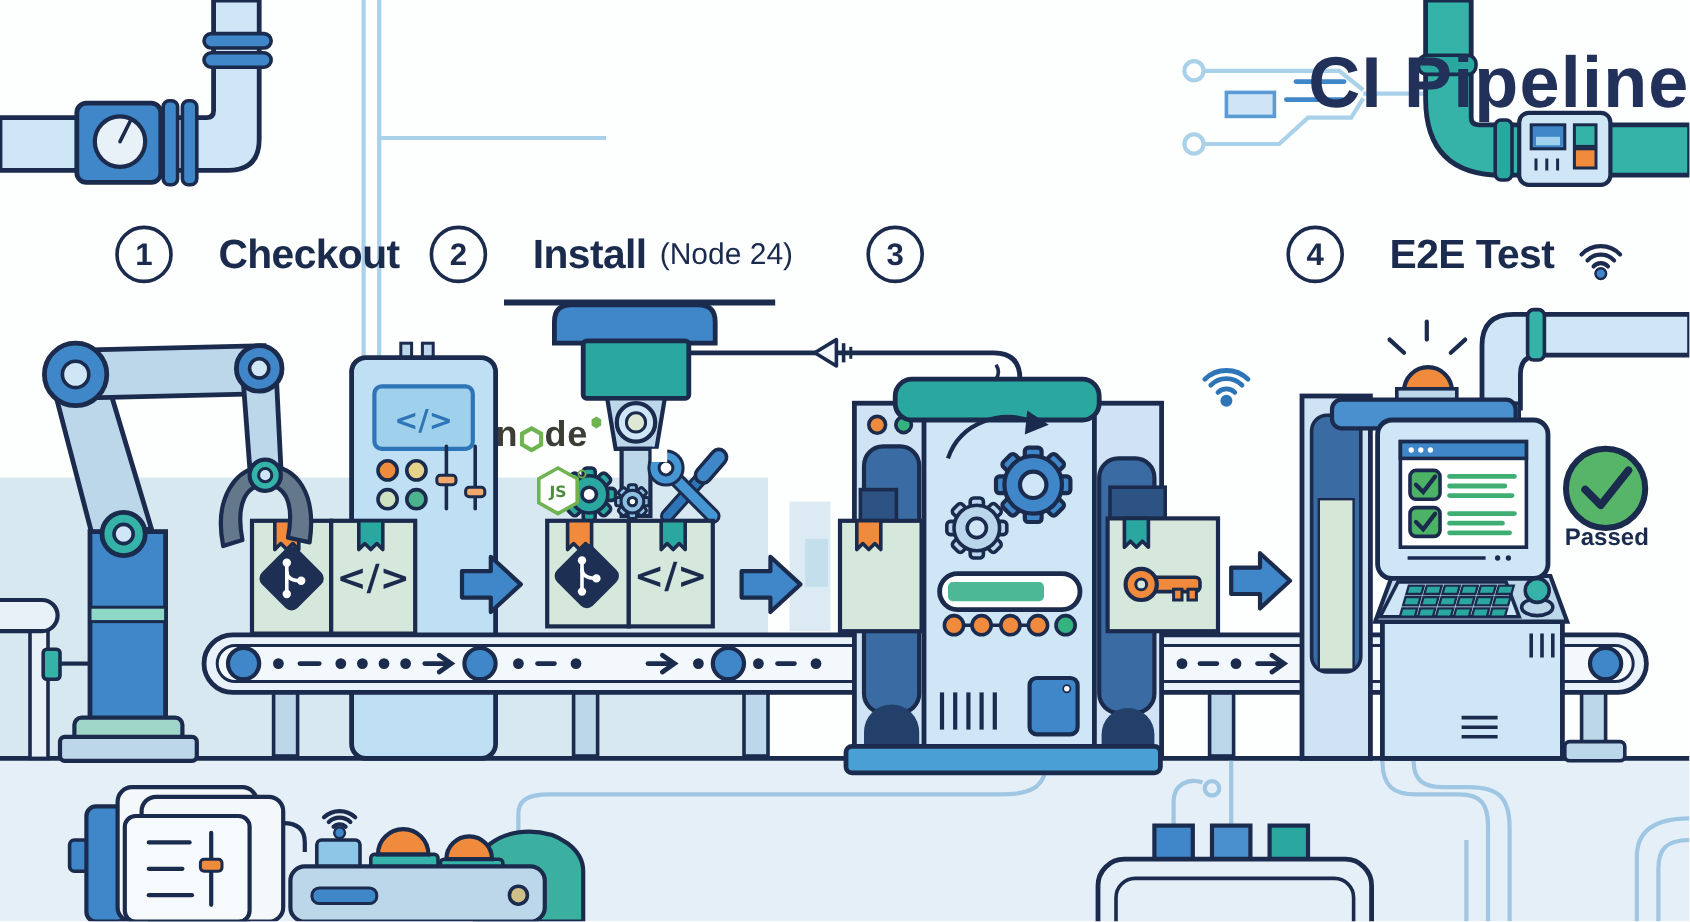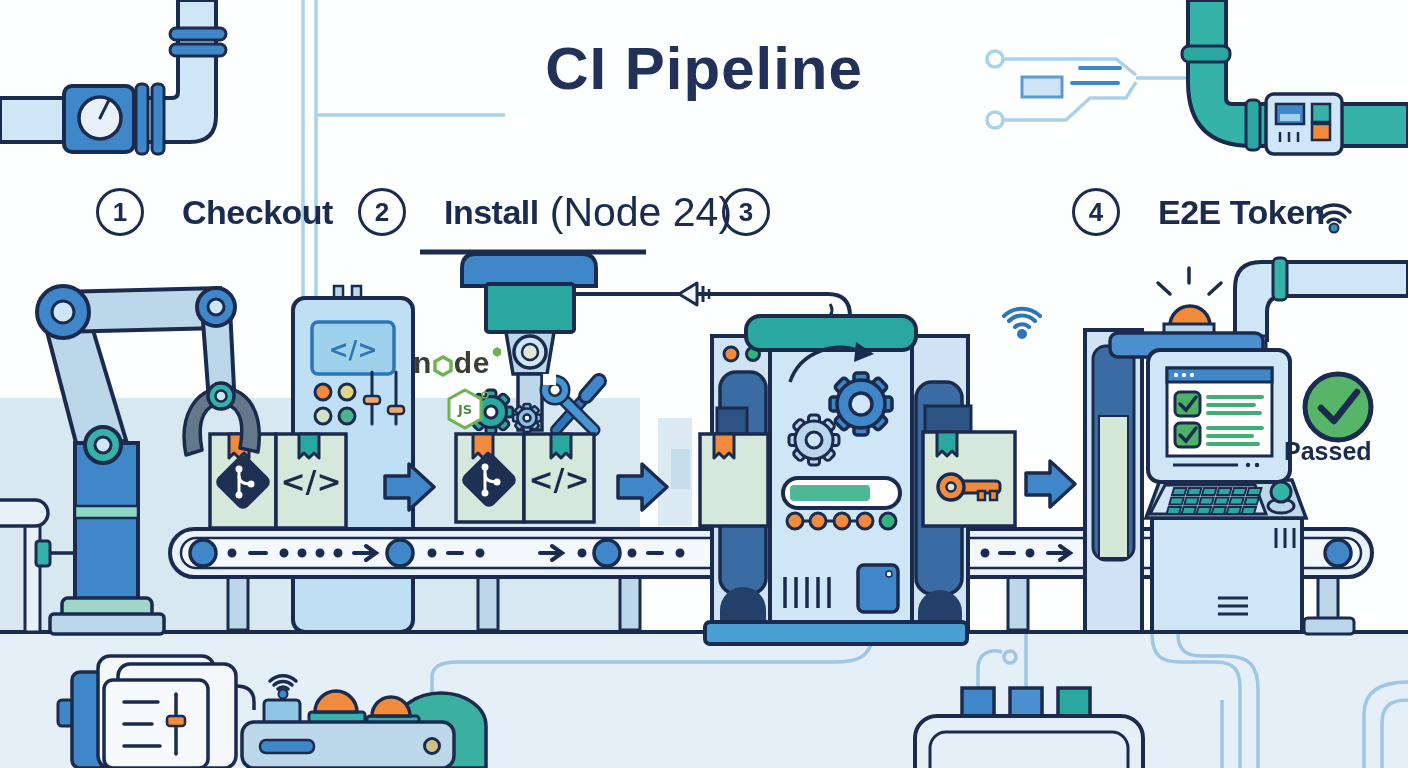--- a/index.html
+++ b/index.html
@@ -1,34 +1,34 @@
 <!DOCTYPE html>
 <html><head>
 <meta charset="utf-8">
 <style>
   html,body{margin:0;padding:0;background:#fff;}
   #stage{position:relative;width:1408px;height:768px;overflow:hidden;background:#fdfefe;
          font-family:"Liberation Sans","DejaVu Sans",sans-serif;}
   #art{position:absolute;left:0;top:0;}
   svg text{font-family:"DejaVu Sans","Liberation Sans",sans-serif;font-weight:bold;}
-  .title{position:absolute;left:0;right:0;top:34px;text-align:center;
+  .title{position:absolute;left:0;right:0;top:34px;text-align:right;
          font-size:60px;font-weight:700;color:#22315a;letter-spacing:1px;}
   .step{position:absolute;display:flex;align-items:center;gap:15px;color:#1b2b4d;}
   .stepnum{width:42px;height:42px;border:3.5px solid #1b2b4d;border-radius:50%;
            display:flex;align-items:center;justify-content:center;
            font-size:26px;font-weight:700;flex:0 0 auto;}
   .steplabel{font-size:34px;font-weight:700;white-space:nowrap;letter-spacing:-0.5px;margin-left:23px;}
-  .stepdetail{font-size:41px;font-weight:500;white-space:nowrap;margin-left:-4px;}
+  .stepdetail{font-size:25px;font-weight:500;white-space:nowrap;margin-left:-4px;}
   .nodelogo{position:absolute;left:413px;top:346px;display:flex;align-items:center;
             color:#3c3e36;font-size:30px;font-weight:700;letter-spacing:0.5px;}
   .nodelogo .hexo{margin:6px 1px 0 1px;}
   .nodelogo .hexdot{align-self:flex-start;margin:0 0 0 2px;}
   .nodebadge{position:absolute;left:446px;top:388px;}
-  .passedlabel{position:absolute;left:1284px;top:437px;width:110px;text-align:left;
-               font-size:25px;font-weight:700;color:#1b2b4d;}
+  .passedlabel{position:absolute;left:1284px;top:437px;width:110px;text-align:center;
+               font-size:20px;font-weight:700;color:#1b2b4d;}
 </style>
 </head>
 <body>
 
 <div id="stage">
 
 <svg id="art" width="1408" height="768" viewBox="0 0 1408 768">
 <defs>
   <g id="git">
     <rect x="-21" y="-21" width="42" height="42" rx="7" transform="rotate(45)" fill="#1d3054"></rect>
@@ -505,21 +505,21 @@
 <div class="step" style="left:358px;top:188px">
   <span class="stepnum">2</span>
   <span class="steplabel">Install</span>
   <span class="stepdetail">(Node 24)</span>
 </div>
 <div class="step" style="left:722px;top:188px">
   <span class="stepnum">3</span>
 </div>
 <div class="step" style="left:1072px;top:188px">
   <span class="stepnum">4</span>
-  <span class="steplabel">E2E Token</span>
+  <span class="steplabel">E2E Test</span>
 </div>
 
 <div class="nodelogo">
   <span>n</span>
   <svg class="hexo" width="20" height="22" viewBox="0 0 20 22">
     <polygon points="10,2 18,6.5 18,15.5 10,20 2,15.5 2,6.5" fill="none" stroke="#6fb352" stroke-width="3.5"></polygon>
   </svg>
   <span>de</span>
   <svg class="hexdot" width="10" height="12" viewBox="0 0 10 12">
     <polygon points="5,1 9,3.5 9,8.5 5,11 1,8.5 1,3.5" fill="#6fb352"></polygon>

